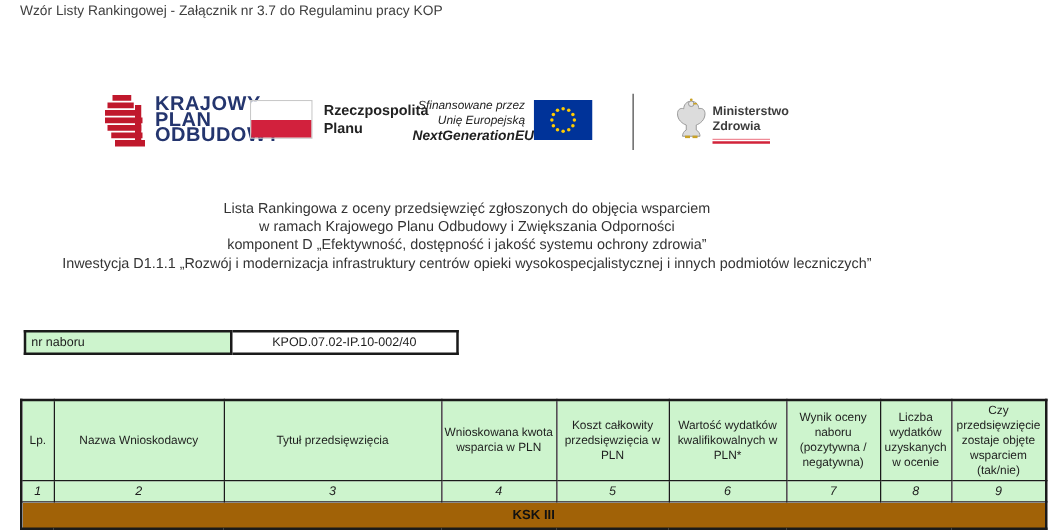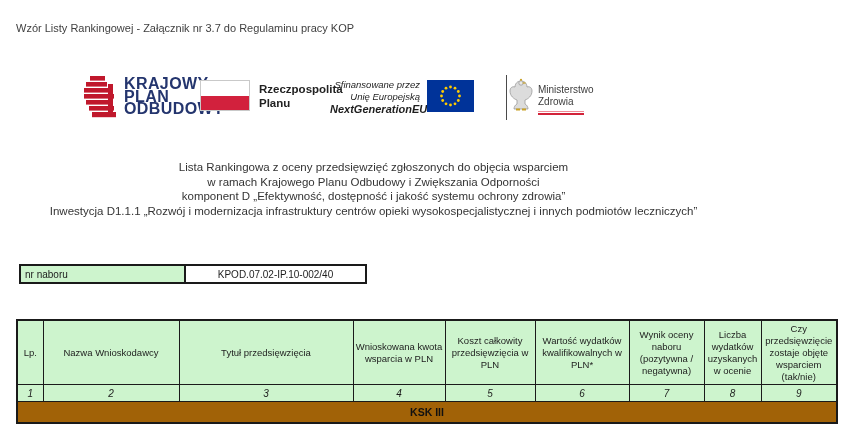--- a/index.html
+++ b/index.html
@@ -12,36 +12,36 @@
     --ministry_red:#d2233a;
     --border_dark:#1a1a1a;
     --text_main:#3a3a3a;
   }
   html,body{margin:0;padding:0;}
   body{
     width:843px;height:424px;position:relative;background:#ffffff;
     font-family:"Liberation Sans","DejaVu Sans",sans-serif;
     color:var(--text_main);overflow:hidden;
   }
-  .note{position:absolute;left:16px;top:22px;font-size:11px;color:#3f3f3f;}
+  .note{position:absolute;left:16px;top:3px;font-size:11px;color:#3f3f3f;}
 
   
   .logobar{position:absolute;left:0;top:70px;width:843px;height:58px;}
   .kpo{position:absolute;left:84px;top:6px;display:flex;align-items:center;}
   .kpo-text{margin-left:8px;font-size:16px;font-weight:bold;color:var(--kpo_navy);line-height:12.5px;letter-spacing:.4px;}
   .flag{position:absolute;left:200px;top:10px;width:50px;height:31px;border:1px solid #c9c9c9;box-sizing:border-box;}
   .flag .w{height:50%;background:#ffffff;}
   .flag .r{height:50%;background:var(--flag_red);}
   .pl-text{position:absolute;left:259px;top:13px;font-size:11.5px;font-weight:bold;color:#222222;line-height:13.5px;}
   .eu{position:absolute;left:330px;top:9px;display:flex;align-items:flex-start;}
   .eu-text{width:90px;text-align:right;font-size:9.5px;color:#1f1f1f;line-height:12px;font-style:italic;}
   .eu-text .b{font-weight:bold;font-size:11px;}
   .eu-flag{margin-left:7px;margin-top:1px;display:block;}
   .vdivider{position:absolute;left:506px;top:5px;width:1px;height:45px;background:#4a4a4a;}
-  .mz{position:absolute;left:508px;top:8px;display:flex;align-items:flex-start;}
+  .mz{position:absolute;left:540px;top:8px;display:flex;align-items:flex-start;font-weight:bold;}
   .mz-textwrap{margin-left:4px;margin-top:6px;}
   .mz-text{font-size:10px;color:#3c3c3c;line-height:11.5px;}
   .mz-underline{margin-top:4px;width:46px;}
   .mz-underline .l1{height:1px;background:#ef8a96;}
   .mz-underline .l2{height:2px;background:var(--ministry_red);margin-top:1px;}
 
   
   .title{position:absolute;left:0;top:160px;width:747px;text-align:center;
          font-size:11.5px;line-height:14.5px;color:#343434;}
 

